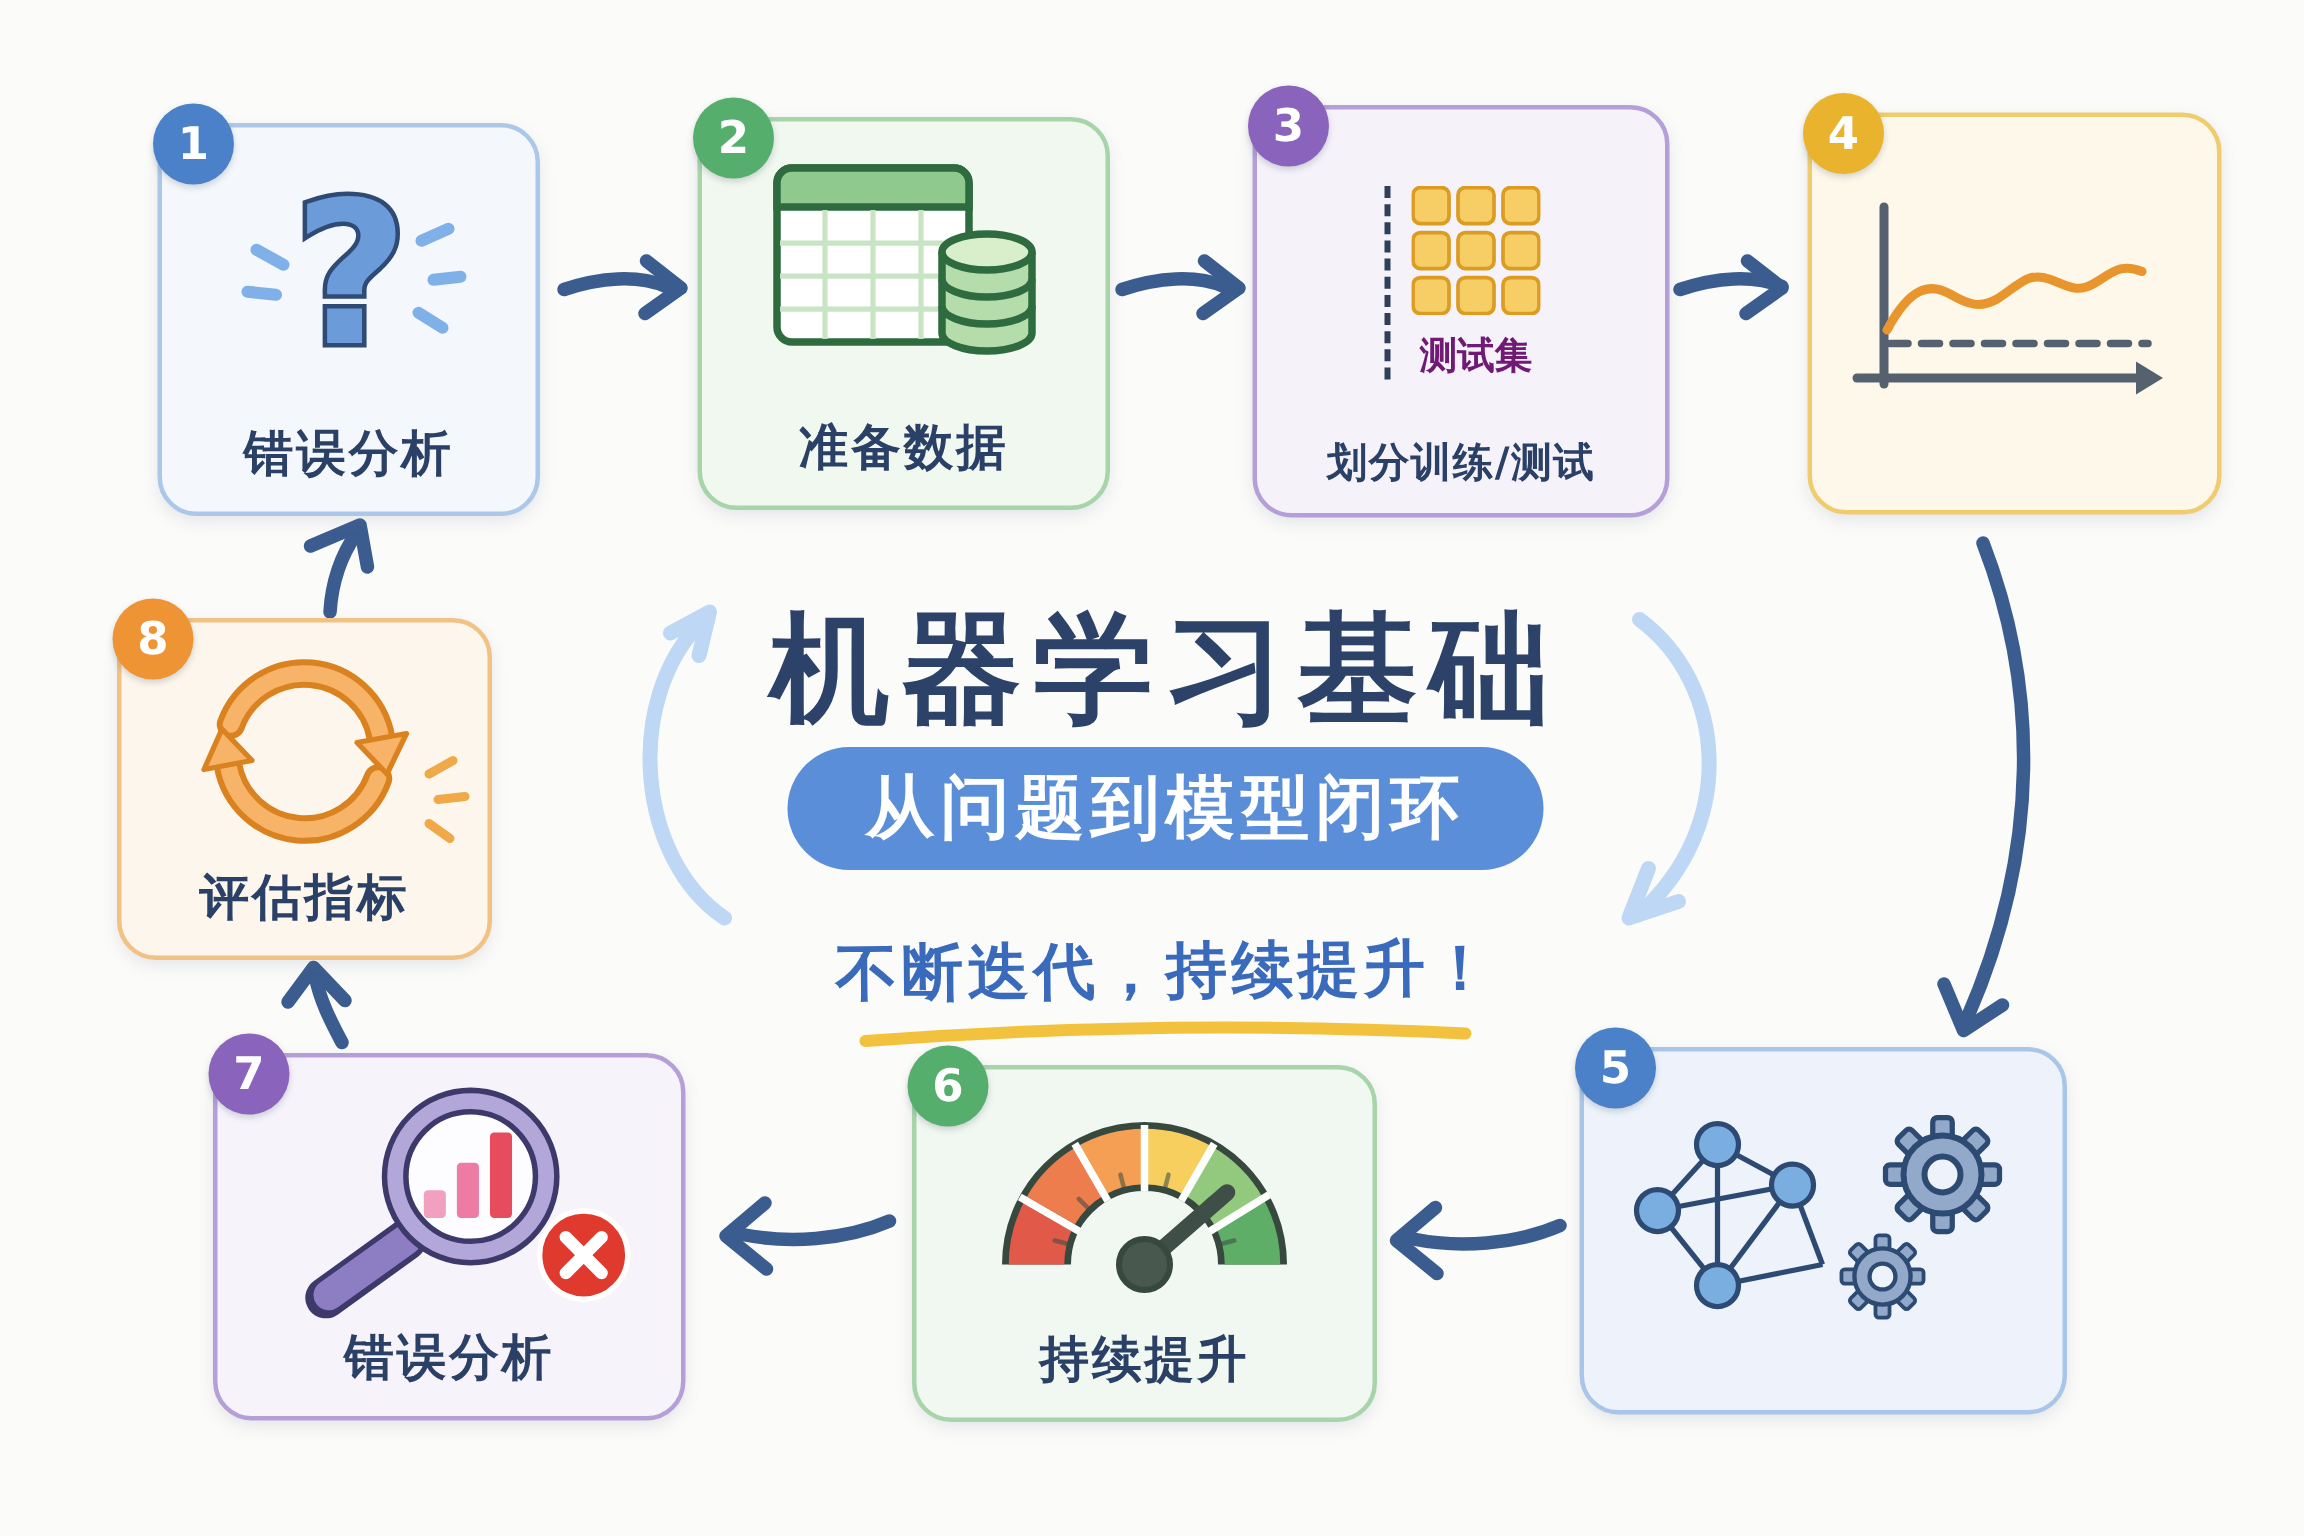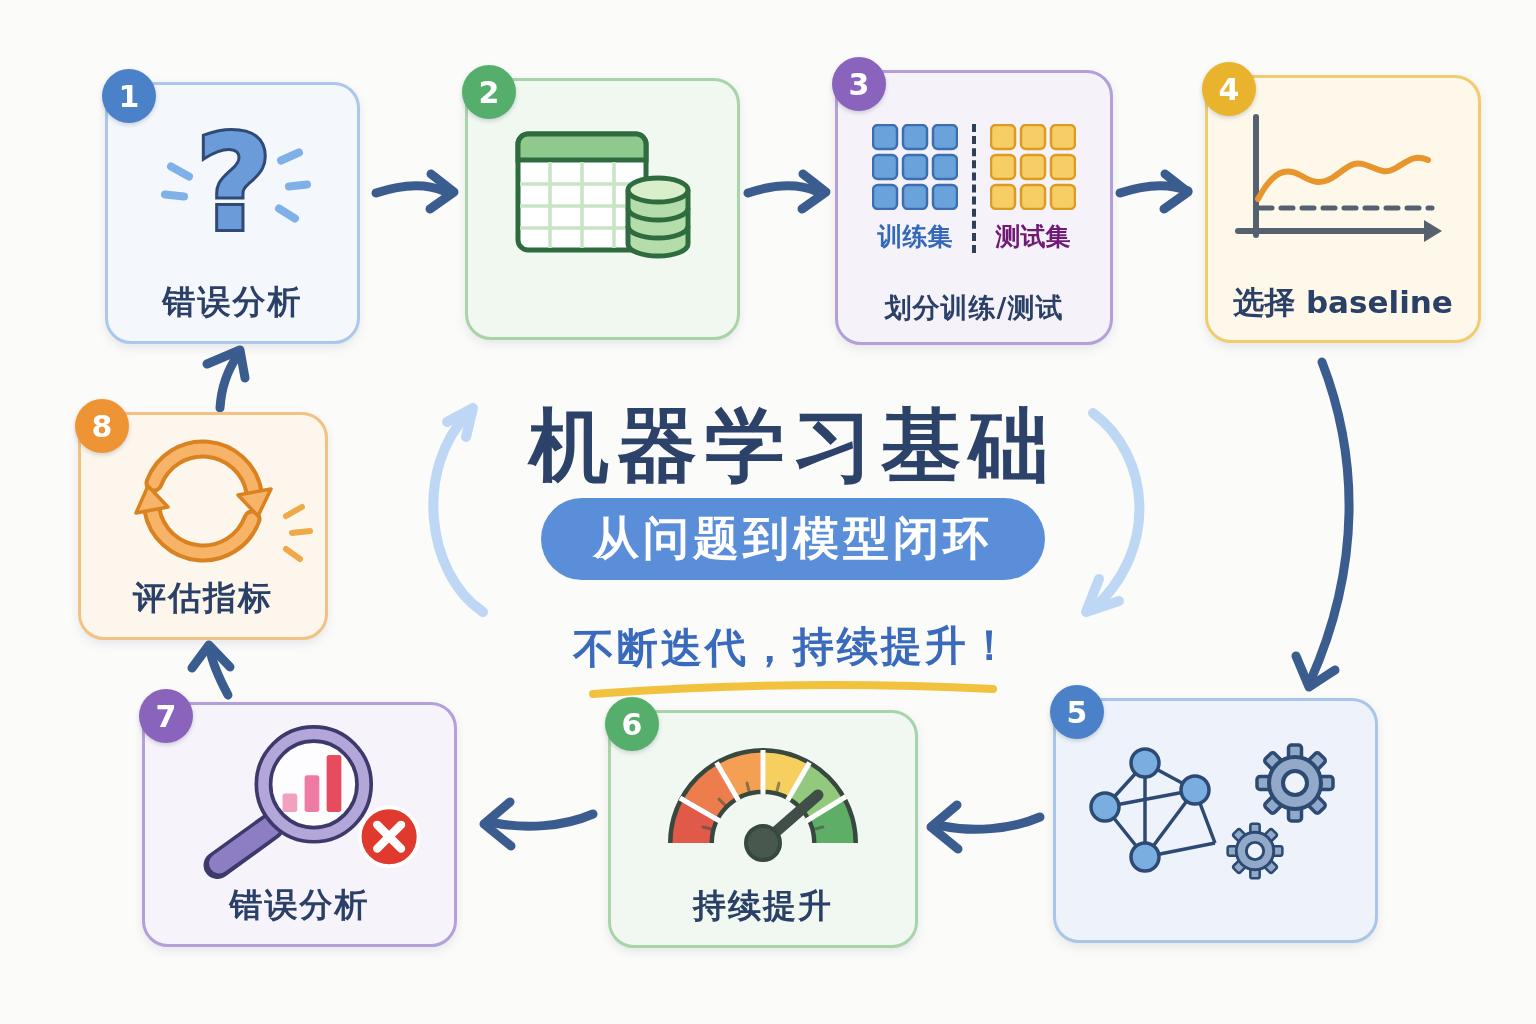--- a/index.html
+++ b/index.html
@@ -43,21 +43,21 @@
   .c8{left:78px;top:412px;width:250px;height:228px;background:#fdf6ec;border-color:#f2c184;}
   .c8 .badge{background:#ef9434;}
   
   .split-row{display:flex;align-items:stretch;gap:12px;margin-top:14px;}
   .split-col{display:flex;flex-direction:column;align-items:center;gap:10px;}
   .split-divider{border-left:4px dashed #2e3f57;margin:0 2px;}
   .train-label{color:#3468b8;font-weight:bold;font-size:25px;}
   .test-label{color:#701a75;font-weight:bold;font-size:25px;}
   
   .center-title{
-    position:absolute;z-index:2;left:438px;top:402px;width:710px;text-align:center;
+    position:absolute;z-index:2;left:422px;top:402px;width:710px;text-align:center;
   }
   .main-title{
     margin:0;font-size:80px;font-weight:900;color:#2c4268;letter-spacing:8px;line-height:1.1;
   }
   .pill{
     display:inline-block;margin-top:8px;background:#5b8ed8;color:#ffffff;
     font-size:46px;font-weight:bold;letter-spacing:4px;
     padding:10px 52px;border-radius:44px;
   }
   .slogan{
@@ -148,42 +148,27 @@
           <line x1="10" y1="58" x2="134" y2="58"></line>
           <line x1="10" y1="80" x2="134" y2="80"></line>
           <line x1="10" y1="102" x2="134" y2="102"></line>
         </g>
         <path d="M 118 64 L 118 118 A 30 12 0 0 0 178 118 L 178 64" fill="#b5dcab" stroke="#2e6b3e" stroke-width="5"></path>
         <path d="M 118 82 A 30 12 0 0 0 178 82" fill="none" stroke="#2e6b3e" stroke-width="5"></path>
         <path d="M 118 100 A 30 12 0 0 0 178 100" fill="none" stroke="#2e6b3e" stroke-width="5"></path>
         <ellipse cx="148" cy="64" rx="30" ry="12" fill="#d9eecb" stroke="#2e6b3e" stroke-width="5"></ellipse>
       </svg>
     </div>
+    <div class="card-label">准备数据</div>
   </div>
 
   <div class="card c3">
     <div class="badge">3</div>
     <div class="icon-wrap">
       <div class="split-row">
-        <div class="split-col">
-          <svg width="86" height="86" viewBox="0 0 86 86">
-            <g fill="#6aa3dc" stroke="#3d6fb0" stroke-width="2.5">
-              <rect x="1" y="1" width="24" height="24" rx="5"></rect>
-                <rect x="31" y="1" width="24" height="24" rx="5"></rect>
-                <rect x="61" y="1" width="24" height="24" rx="5"></rect>
-              <rect x="1" y="31" width="24" height="24" rx="5"></rect>
-                <rect x="31" y="31" width="24" height="24" rx="5"></rect>
-                <rect x="61" y="31" width="24" height="24" rx="5"></rect>
-              <rect x="1" y="61" width="24" height="24" rx="5"></rect>
-                <rect x="31" y="61" width="24" height="24" rx="5"></rect>
-                <rect x="61" y="61" width="24" height="24" rx="5"></rect>
-            </g>
-          </svg>
-          <span class="train-label">训练集</span>
-        </div>
         <div class="split-divider"></div>
         <div class="split-col">
           <svg width="86" height="86" viewBox="0 0 86 86">
             <g fill="#f7ce66" stroke="#dc9c22" stroke-width="2.5">
               <rect x="1" y="1" width="24" height="24" rx="5"></rect>
                 <rect x="31" y="1" width="24" height="24" rx="5"></rect>
                 <rect x="61" y="1" width="24" height="24" rx="5"></rect>
               <rect x="1" y="31" width="24" height="24" rx="5"></rect>
                 <rect x="31" y="31" width="24" height="24" rx="5"></rect>
                 <rect x="61" y="31" width="24" height="24" rx="5"></rect>
@@ -203,21 +188,20 @@
     <div class="badge">4</div>
     <div class="icon-wrap">
       <svg width="230" height="150" viewBox="0 0 230 150">
         <line x1="28" y1="12" x2="28" y2="130" stroke="#55616f" stroke-width="6" stroke-linecap="round"></line>
         <line x1="10" y1="126" x2="202" y2="126" stroke="#55616f" stroke-width="6" stroke-linecap="round"></line>
         <polygon points="214,126 196,115 196,137" fill="#55616f"></polygon>
         <line x1="32" y1="103" x2="204" y2="103" stroke="#55616f" stroke-width="5" stroke-dasharray="12 9" stroke-linecap="round"></line>
         <path d="M 30 94 C 45 66 58 62 72 70 C 84 77 92 80 104 73 C 118 64 124 55 138 60 C 150 64 156 70 168 63 C 180 56 186 49 200 55" fill="none" stroke="#e8952e" stroke-width="6" stroke-linecap="round"></path>
       </svg>
     </div>
-    <div class="card-label">选择 baseline</div>
   </div>
 
   <div class="card c5">
     <div class="badge">5</div>
     <div class="icon-wrap">
       <svg width="265" height="155" viewBox="0 0 265 155">
         <defs>
           <g id="gear">
             <g fill="#93a9c9" stroke="#2d4a73" stroke-width="3.5">
               <rect x="-6.5" y="-38" width="13" height="16" rx="3"></rect>

